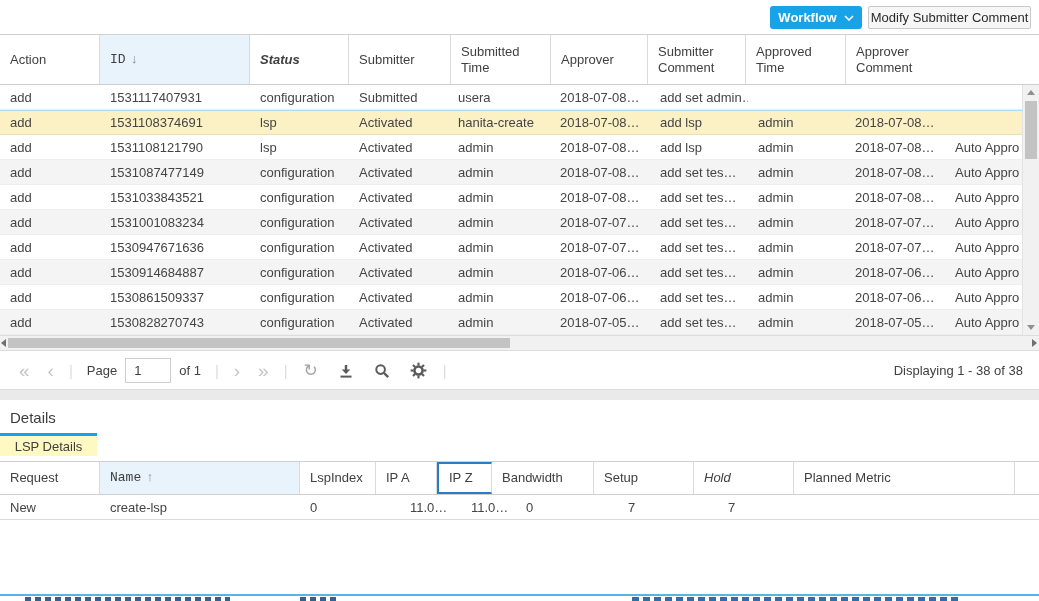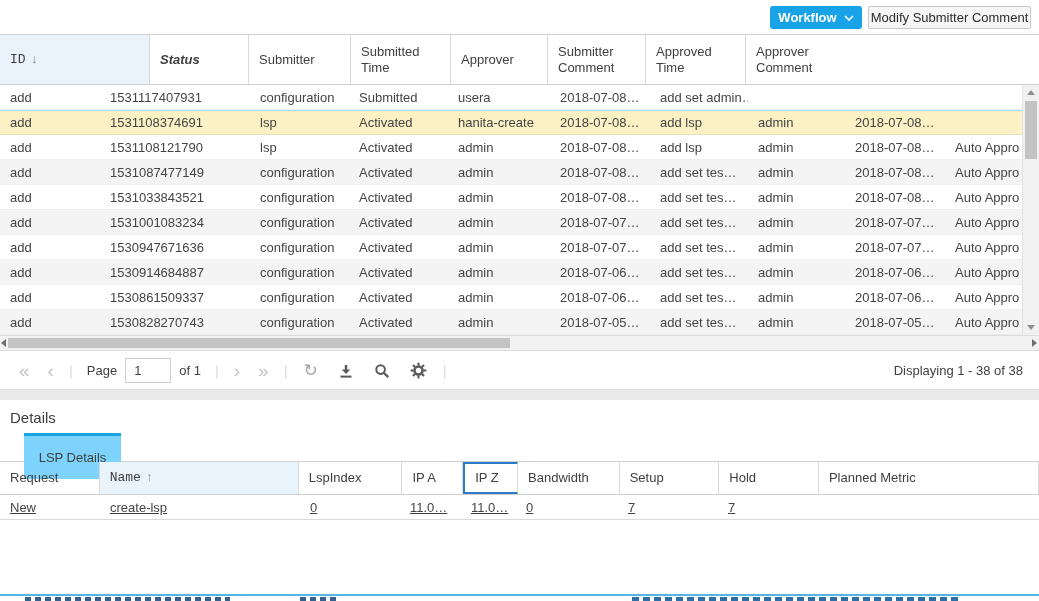--- a/index.html
+++ b/index.html
@@ -65,26 +65,26 @@
   }
   .tool-btn { background:none; border:none; padding:0 10px; cursor:pointer; display:flex; align-items:center; }
   .refresh-glyph { font-size:17px; color:#a3a3a3; line-height:1; }
   .displaying { margin-left:auto; color:#404040; padding-right:6px; }
   .gray-band { position:absolute; top:390px; left:0; width:1039px; height:10px; background:#eaeaea; }
   
   .details { position:absolute; top:400px; left:0; width:1039px; bottom:0; background:#fff; }
   .details-title { height:33px; padding:9px 0 0 10px; font-size:15px; color:#3d3d3d; }
   .tabstrip { height:29px; border-bottom:1px solid #d0d0d0; display:flex; }
   .tab {
-    width:97px; height:46px; background:#7dd3fc; border-top:3px solid #18A3E8;
-    display:flex; align-items:center; justify-content:center; color:#404040; cursor:pointer;margin-left:24px;
+    width:97px; height:23px; background:#fef9c3; border-top:3px solid #18A3E8;
+    display:flex; align-items:center; justify-content:center; color:#404040; cursor:pointer;
   }
   .dheader { display:flex; height:33px; background:#fff; border-bottom:1px solid #cfcfcf; }
   .dheader .hcell { border-right:1px solid #dadada; }
-  .drow { display:flex; height:25px; align-items:center; background:#fff; border-bottom:1px solid #dadada;text-decoration:underline; }
+  .drow { display:flex; height:25px; align-items:center; background:#fff; border-bottom:1px solid #dadada; }
   
   .footer-line { position:absolute; top:594px; left:0; width:1039px; height:2px; background:#57b4e6; }
   .footer-frag { position:absolute; top:597px; height:4px; background:repeating-linear-gradient(90deg,#35618f 0 6px,transparent 6px 10px); }
   .frag1 { left:25px; width:205px; }
   .frag2 { left:300px; width:40px; }
   .frag3 { left:632px; width:330px; background:repeating-linear-gradient(90deg,#2f6fa8 0 7px,transparent 7px 11px); }
   svg { display:block; }
 </style>
 </head>
 <body>
@@ -93,20 +93,23 @@
   <button class="btn-workflow">
     <span>Workflow</span>
     <svg width="10" height="6" viewBox="0 0 10 6">
         <polyline points="1,1 5,5 9,1" fill="none" stroke="#ffffff" stroke-width="1.6"></polyline>
       </svg>
   </button>
   <button class="btn-modify">Modify Submitter Comment</button>
 </div>
 
 <div class="grid-header" id="grid-header">
+    <div class="hcell" style="width: 100px;">
+      <span class="col-label">Action</span>
+    </div>
     <div class="hcell sorted" style="width: 150px;">
       <span class="col-label">ID</span>
       <span class="sort-arrow">↓</span>
     </div>
     <div class="hcell filtered" style="width: 99px;">
       <span class="col-label">Status</span>
     </div>
     <div class="hcell" style="width: 102px;">
       <span class="col-label">Submitter</span>
     </div>
@@ -313,36 +316,36 @@
     <div class="tab">LSP Details</div>
   </div>
   <div class="dheader" id="detail-header">
       <div class="hcell" style="width: 100px;">
         <span class="col-label">Request</span>
       </div>
       <div class="hcell sorted" style="width: 200px;">
         <span class="col-label">Name</span>
         <span class="sort-arrow">↑</span>
       </div>
-      <div class="hcell" style="width: 104px;">
+      <div class="hcell" style="width: 76px;">
         <span class="col-label">LspIndex</span>
       </div>
       <div class="hcell" style="width: 61px;">
         <span class="col-label">IP A</span>
       </div>
       <div class="hcell focused" style="width: 55px;">
         <span class="col-label">IP Z</span>
       </div>
       <div class="hcell" style="width: 102px;">
         <span class="col-label">Bandwidth</span>
       </div>
       <div class="hcell" style="width: 100px;">
         <span class="col-label">Setup</span>
       </div>
-      <div class="hcell" style="width: 100px;">
+      <div class="hcell" style="width: 100px; font-style: italic;">
         <span class="col-label">Hold</span>
       </div>
       <div class="hcell" style="width: 221px;">
         <span class="col-label">Planned Metric</span>
       </div>
     </div>
   <div id="detail-body">
       <div class="drow">
         <div class="gcell" style="width: 100px;">New</div>
         <div class="gcell" style="width: 200px;">create-lsp</div>

